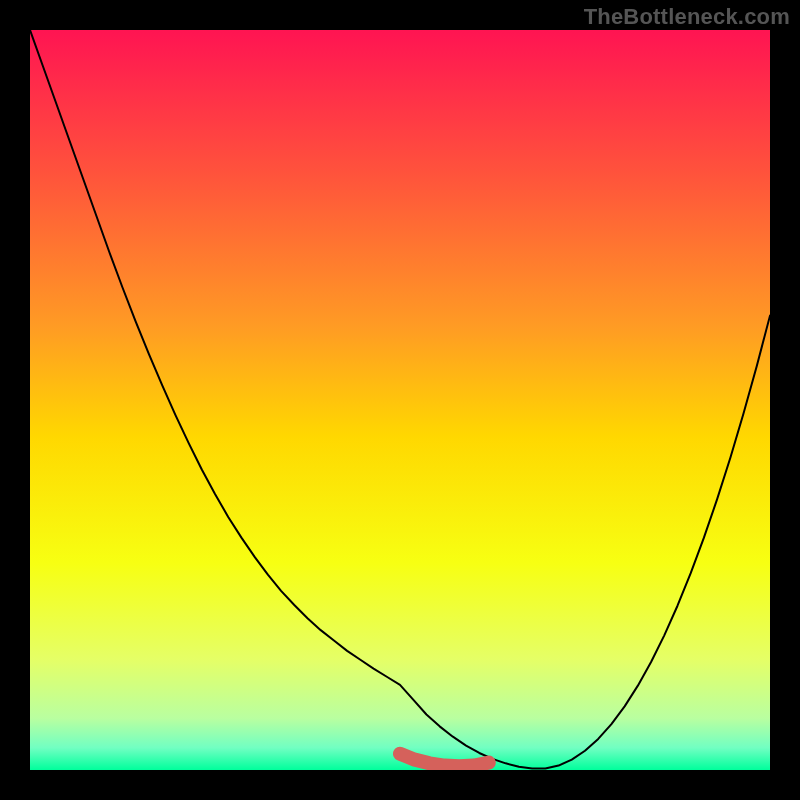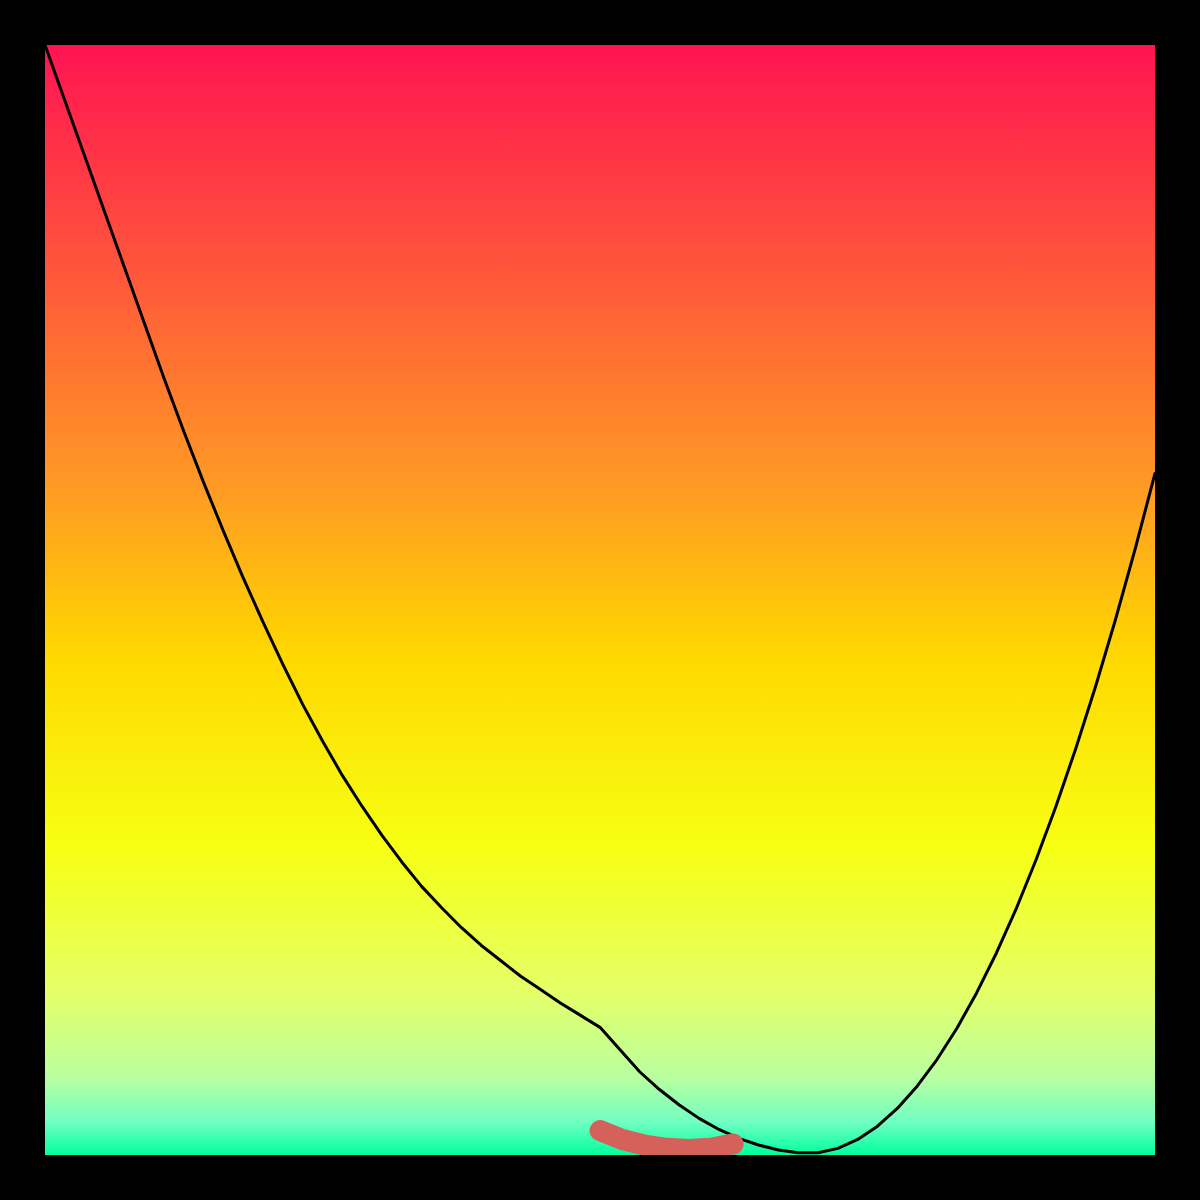--- a/index.html
+++ b/index.html
@@ -52,20 +52,21 @@
     stroke: #d5615b;
     stroke-width: 14;
     stroke-linecap: round;
     stroke-linejoin: round;
   }
 </style>
 </head>
 <body>
 
 <div class="frame">
+  <div class="watermark">TheBottleneck.com</div>
   <div class="plot-area">
     <svg viewBox="0 0 740 740" preserveAspectRatio="none">
       <defs>
         <linearGradient id="bg-grad" x1="0" y1="0" x2="0" y2="1">
             <stop offset="0%" stop-color="#ff1452"></stop>
             <stop offset="20%" stop-color="#ff553b"></stop>
             <stop offset="40%" stop-color="#ff9b24"></stop>
             <stop offset="55.00000000000001%" stop-color="#ffd800"></stop>
             <stop offset="72%" stop-color="#f7ff12"></stop>
             <stop offset="85%" stop-color="#e5ff66"></stop>

